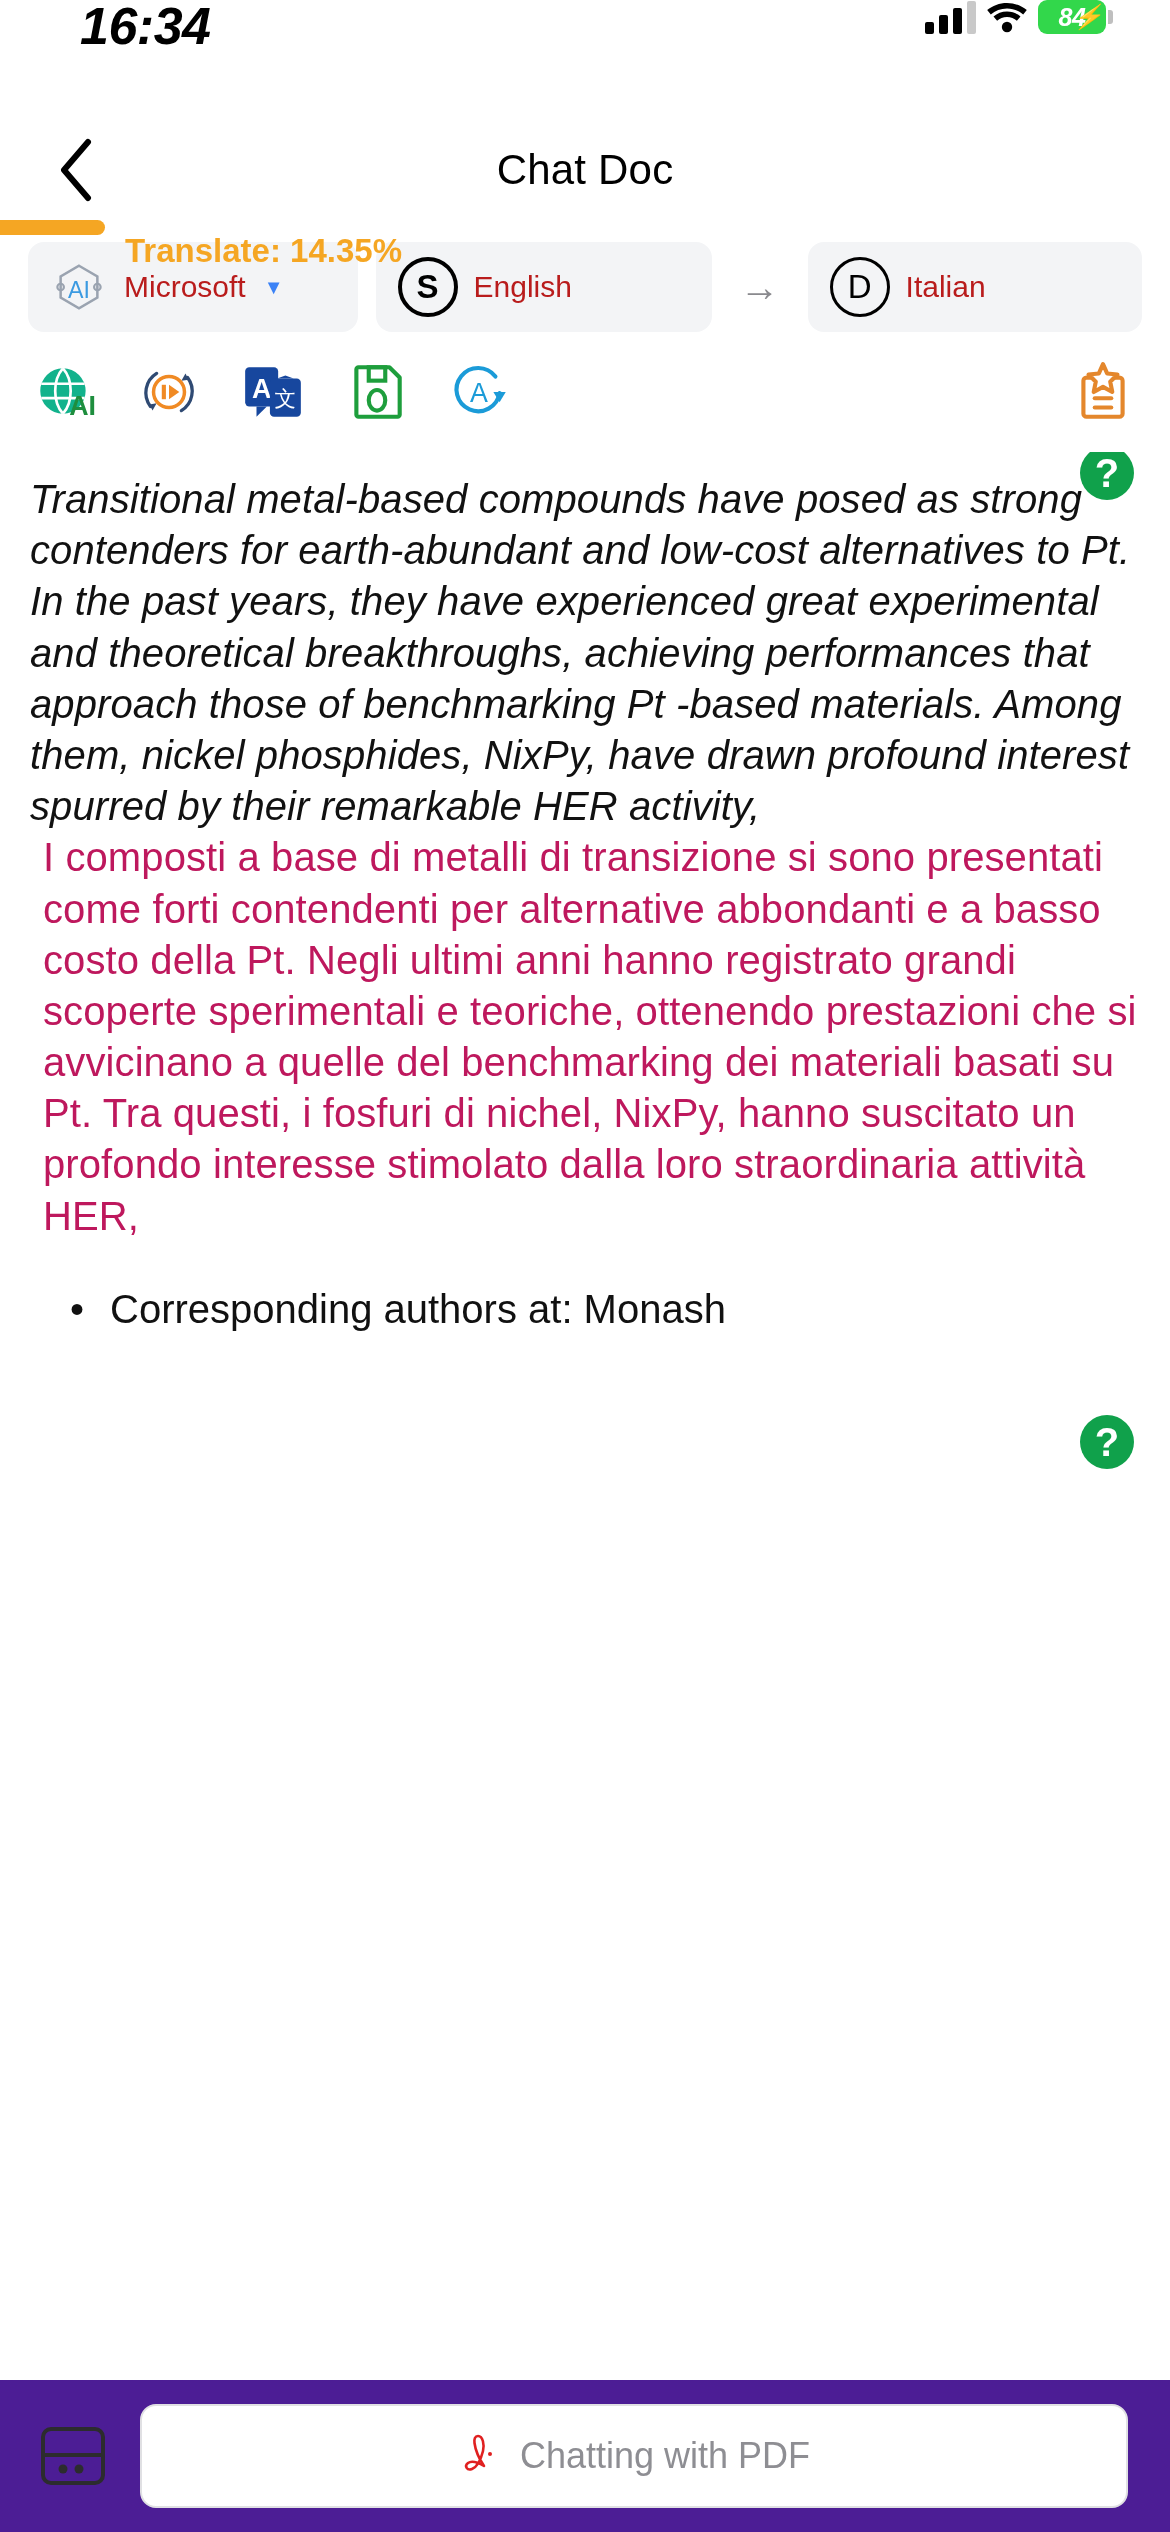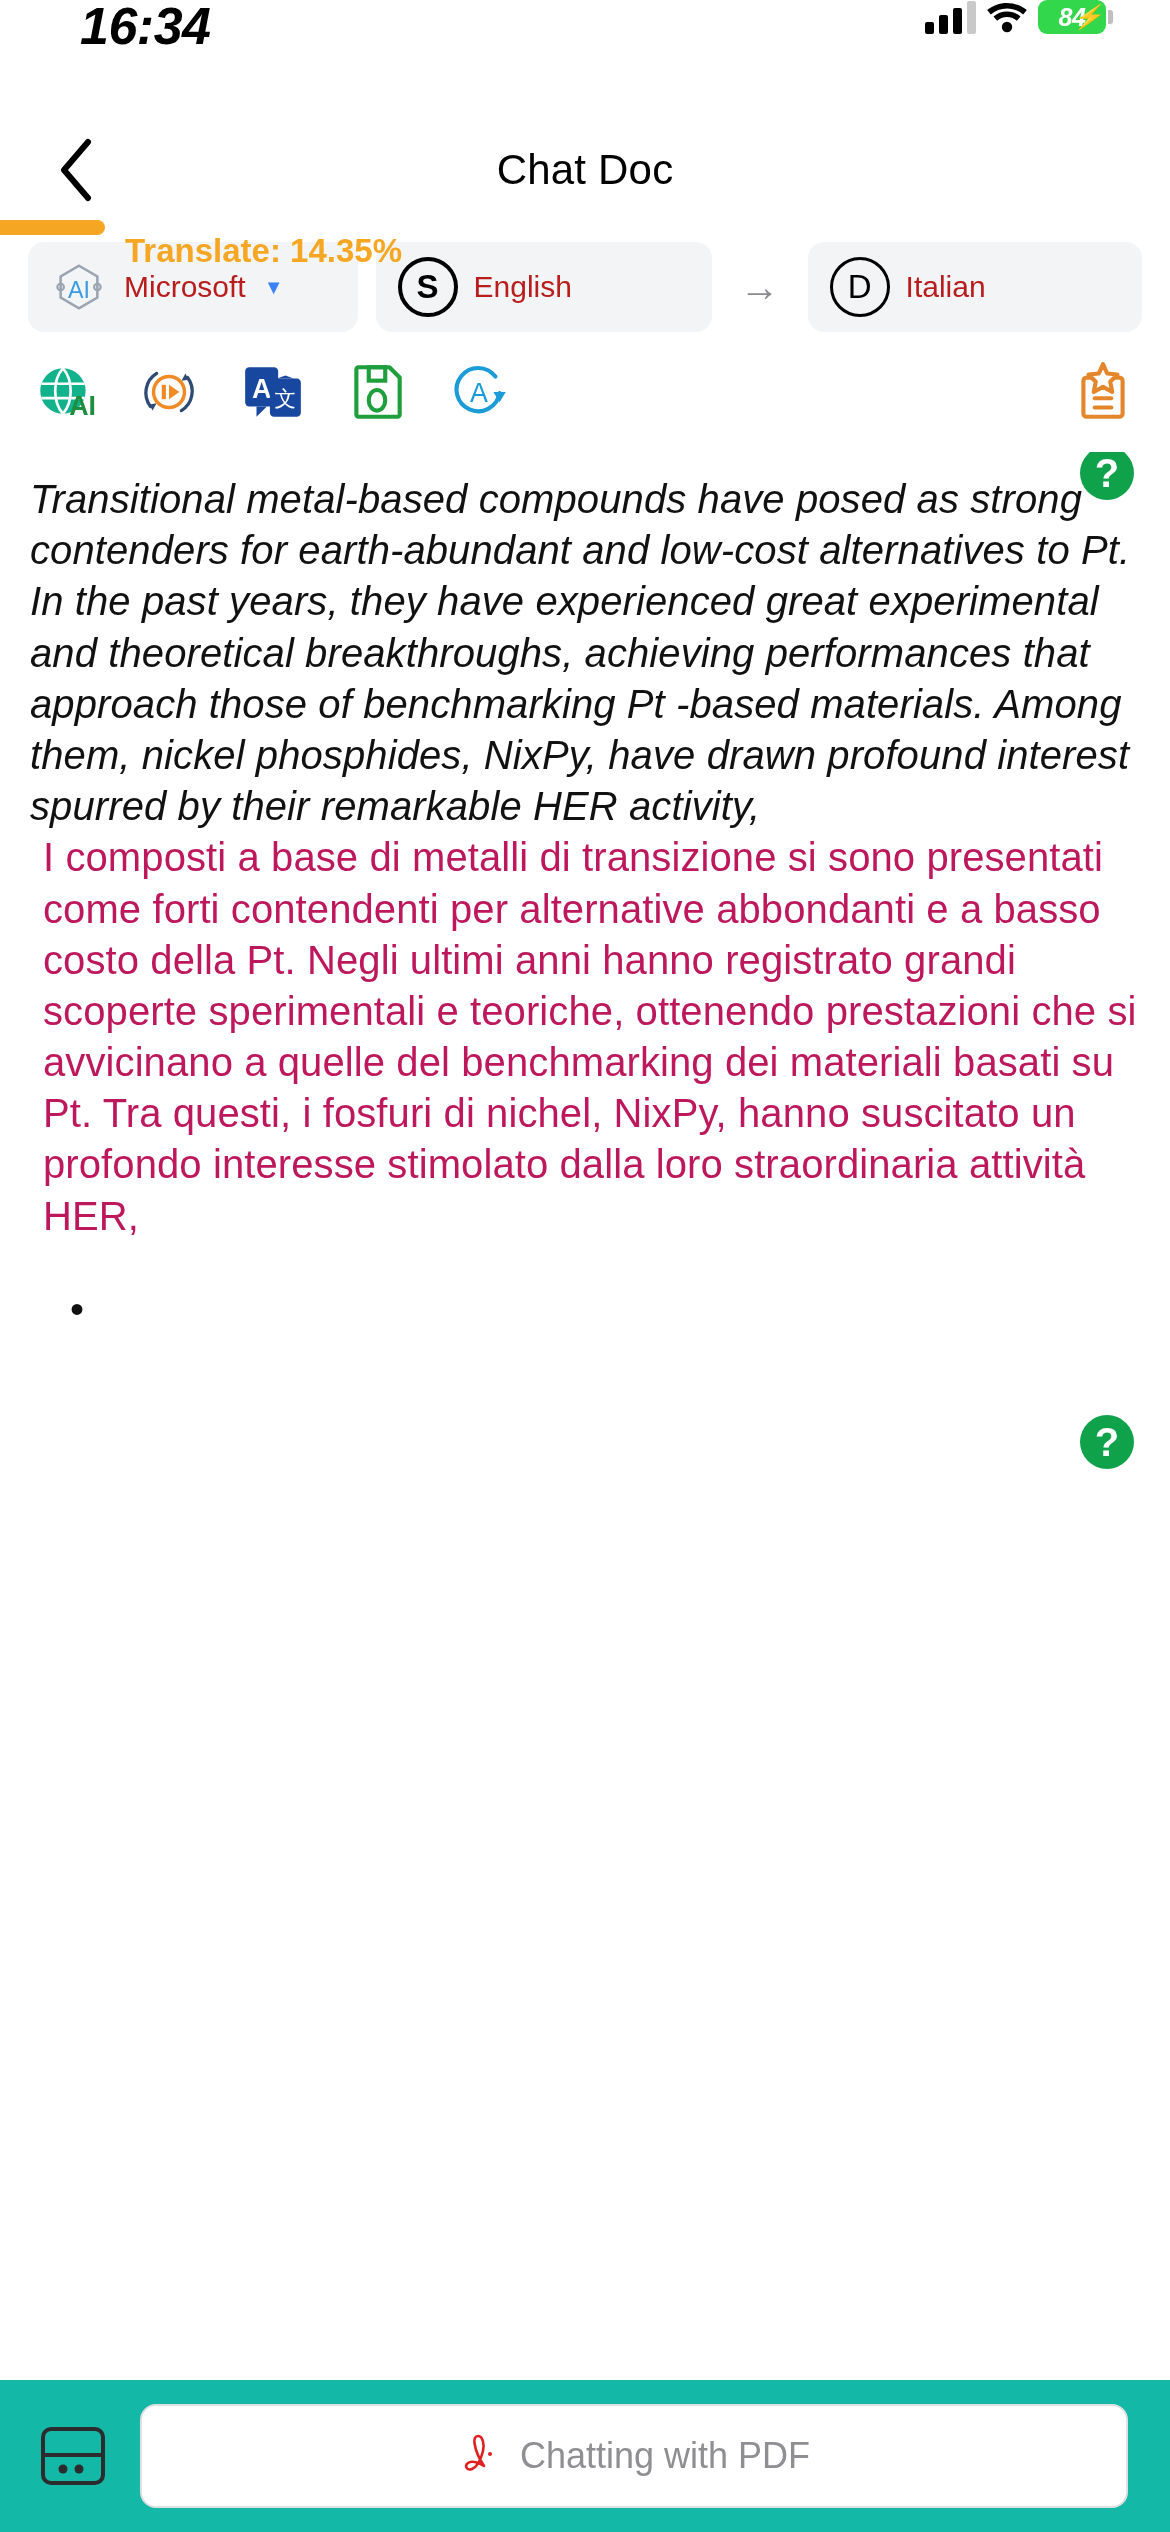--- a/index.html
+++ b/index.html
@@ -277,21 +277,21 @@
     color: #111;
   }
 
   
   .bottom-bar {
     flex: 0 0 152px;
     display: flex;
     align-items: center;
     padding: 0 42px 0 34px;
     gap: 28px;
-    background: #14b8a6;
+    background: #4c1d95;
   }
   .panel-btn {
     width: 78px; height: 78px;
     display: flex;
     align-items: center;
     justify-content: center;
     cursor: pointer;
     flex: 0 0 78px;
   }
   .chat-input {
@@ -449,20 +449,21 @@
     <div class="help-badge help-1">?</div>
 
     <p class="para para-src">Transitional metal-based compounds have posed as strong contenders for earth-abundant and low-cost alternatives to Pt. In the past years, they have experienced great experimental and theoretical breakthroughs, achieving performances that approach those of benchmarking Pt -based materials. Among them, nickel phosphides, NixPy, have drawn profound interest spurred by their remarkable HER activity,</p>
 
     <p class="para para-dst">I composti a base di metalli di transizione si sono presentati come forti contendenti per alternative abbondanti e a basso costo della Pt. Negli ultimi anni hanno registrato grandi scoperte sperimentali e teoriche, ottenendo prestazioni che si avvicinano a quelle del benchmarking dei materiali basati su Pt. Tra questi, i fosfuri di nichel, NixPy, hanno suscitato un profondo interesse stimolato dalla loro straordinaria attività HER,</p>
 
     <div class="help-badge help-2">?</div>
 
     <div class="bullet-row">
       <span class="bullet-dot">•</span>
+      <span class="bullet-text">Corresponding authors at: Monash</span>
     </div>
 
   </div>
 
   <div class="bottom-bar">
 
     <div class="panel-btn">
       <svg width="72" height="66" viewBox="0 0 72 66">
         <rect x="6" y="6" width="60" height="54" rx="8" fill="none" stroke="#2c2c2e" stroke-width="4"></rect>
         <line x1="6" y1="32" x2="66" y2="32" stroke="#2c2c2e" stroke-width="4"></line>

